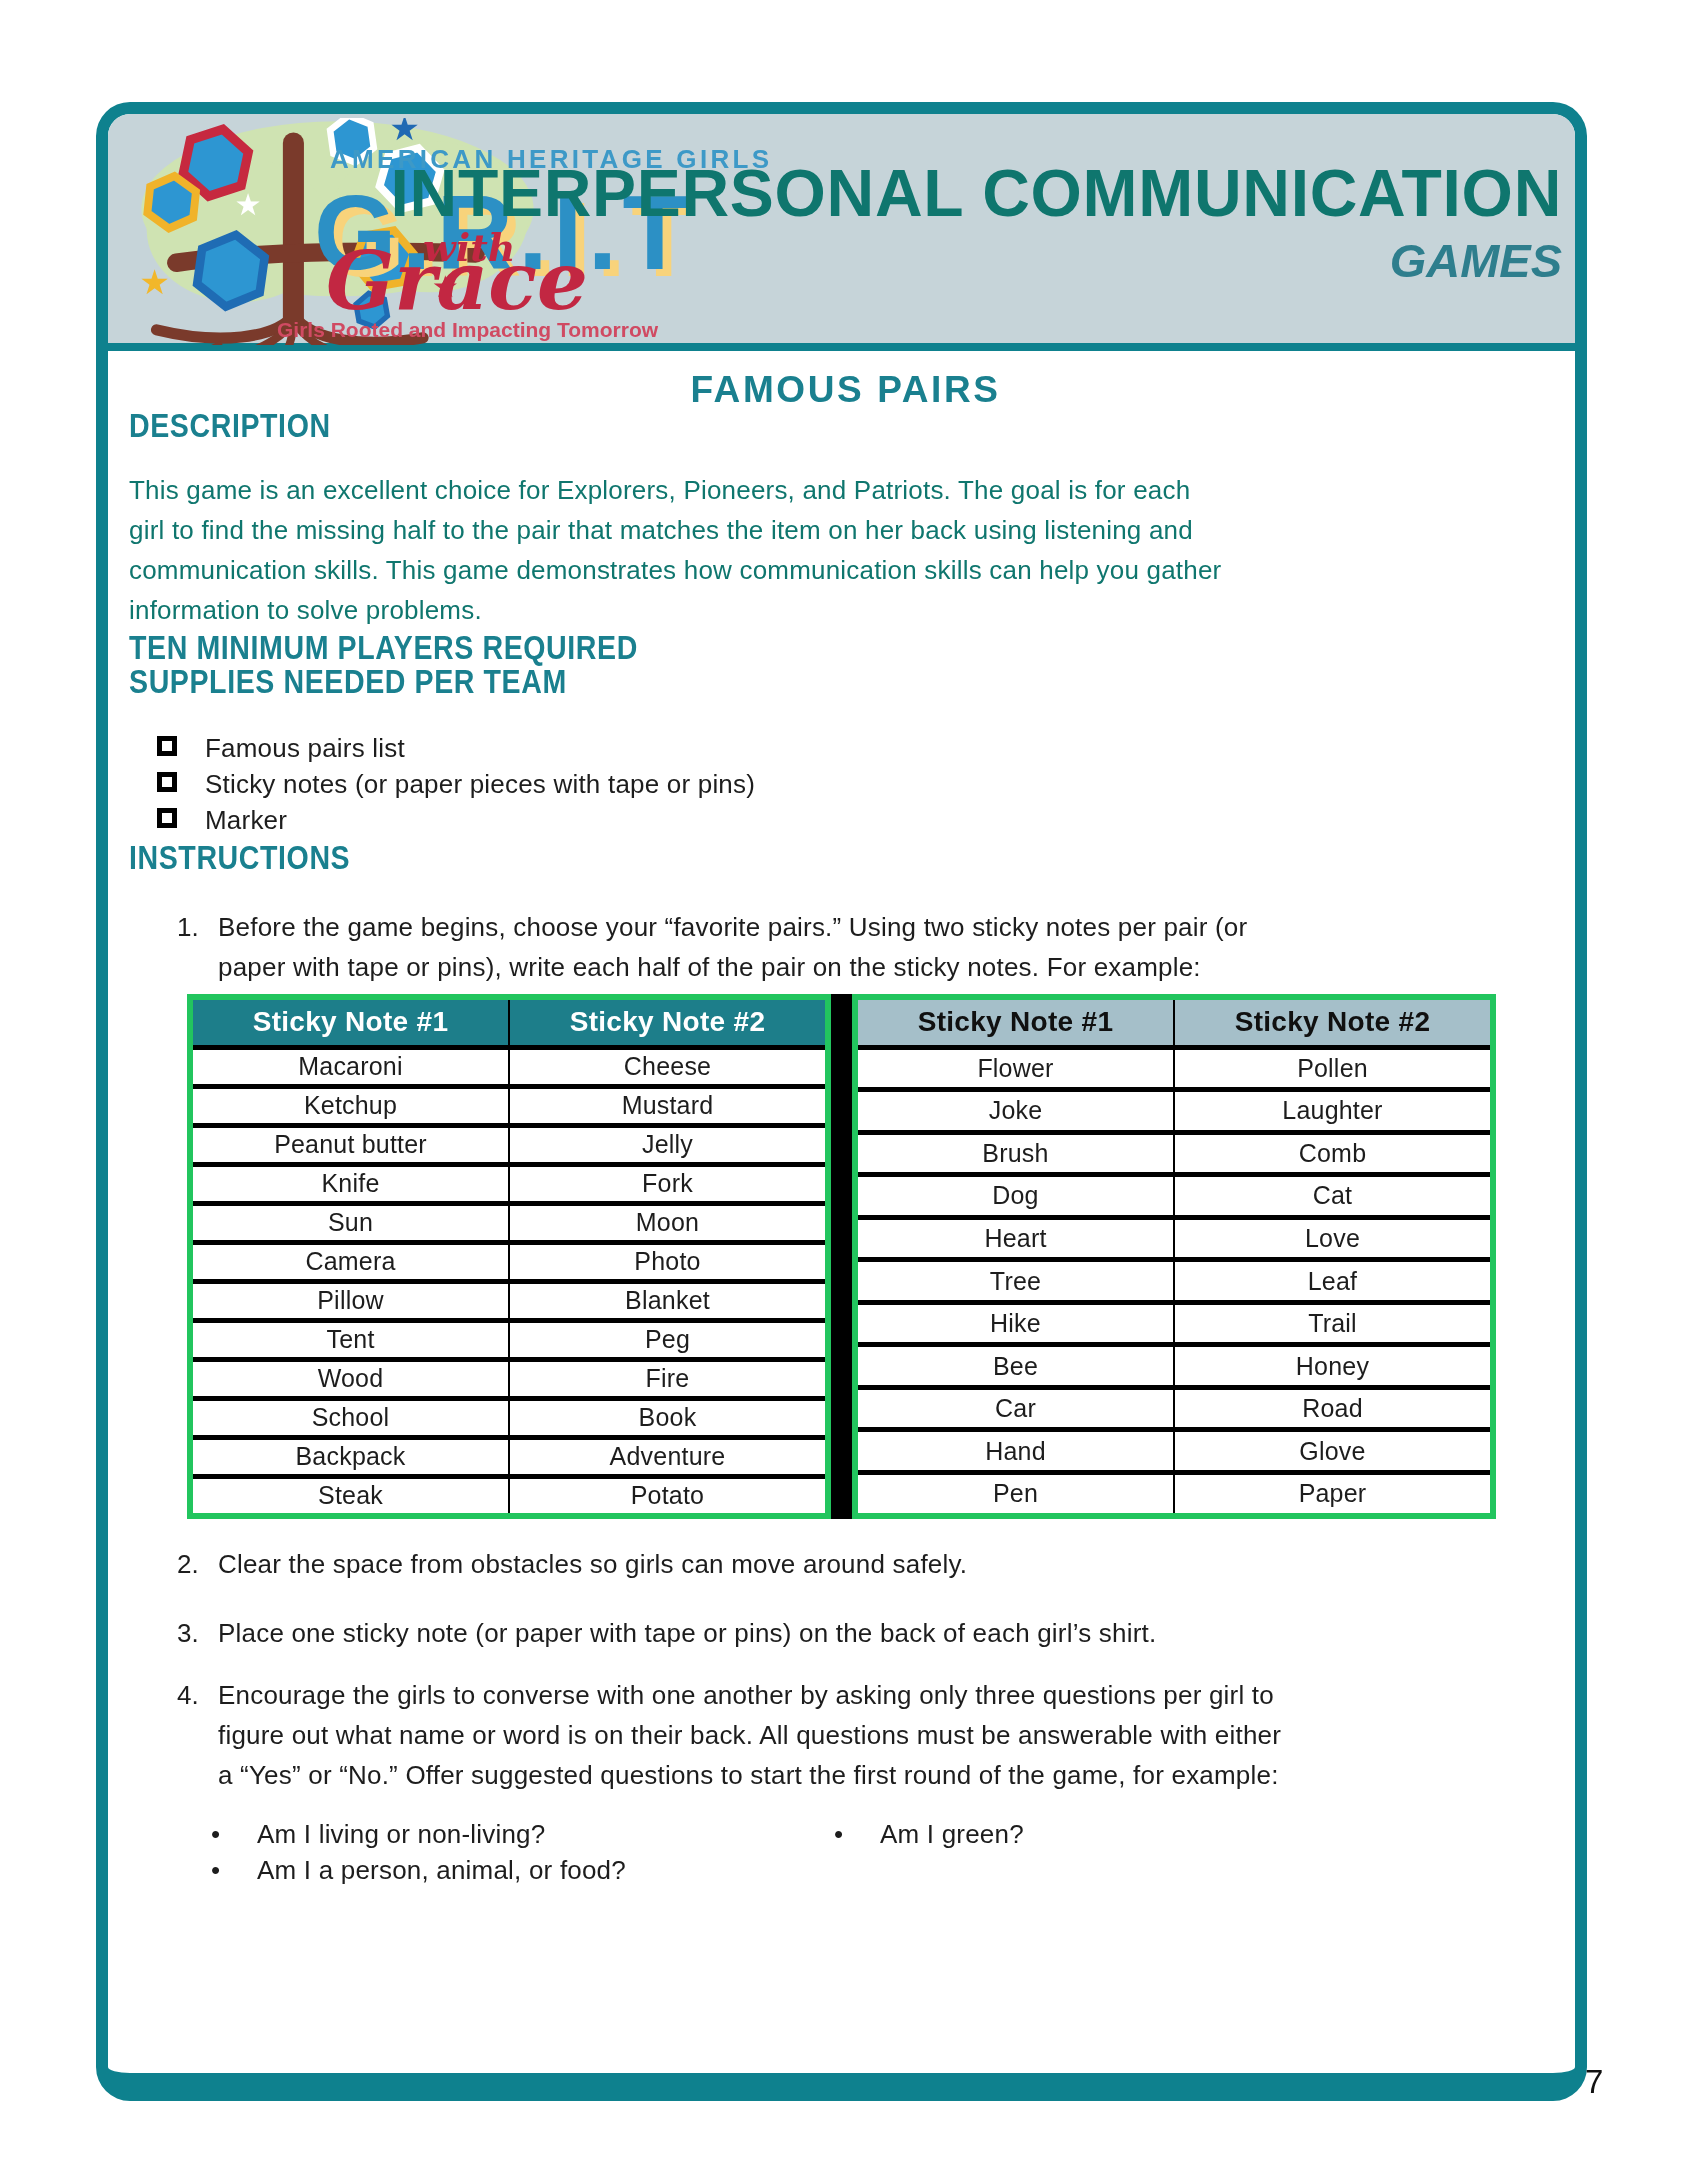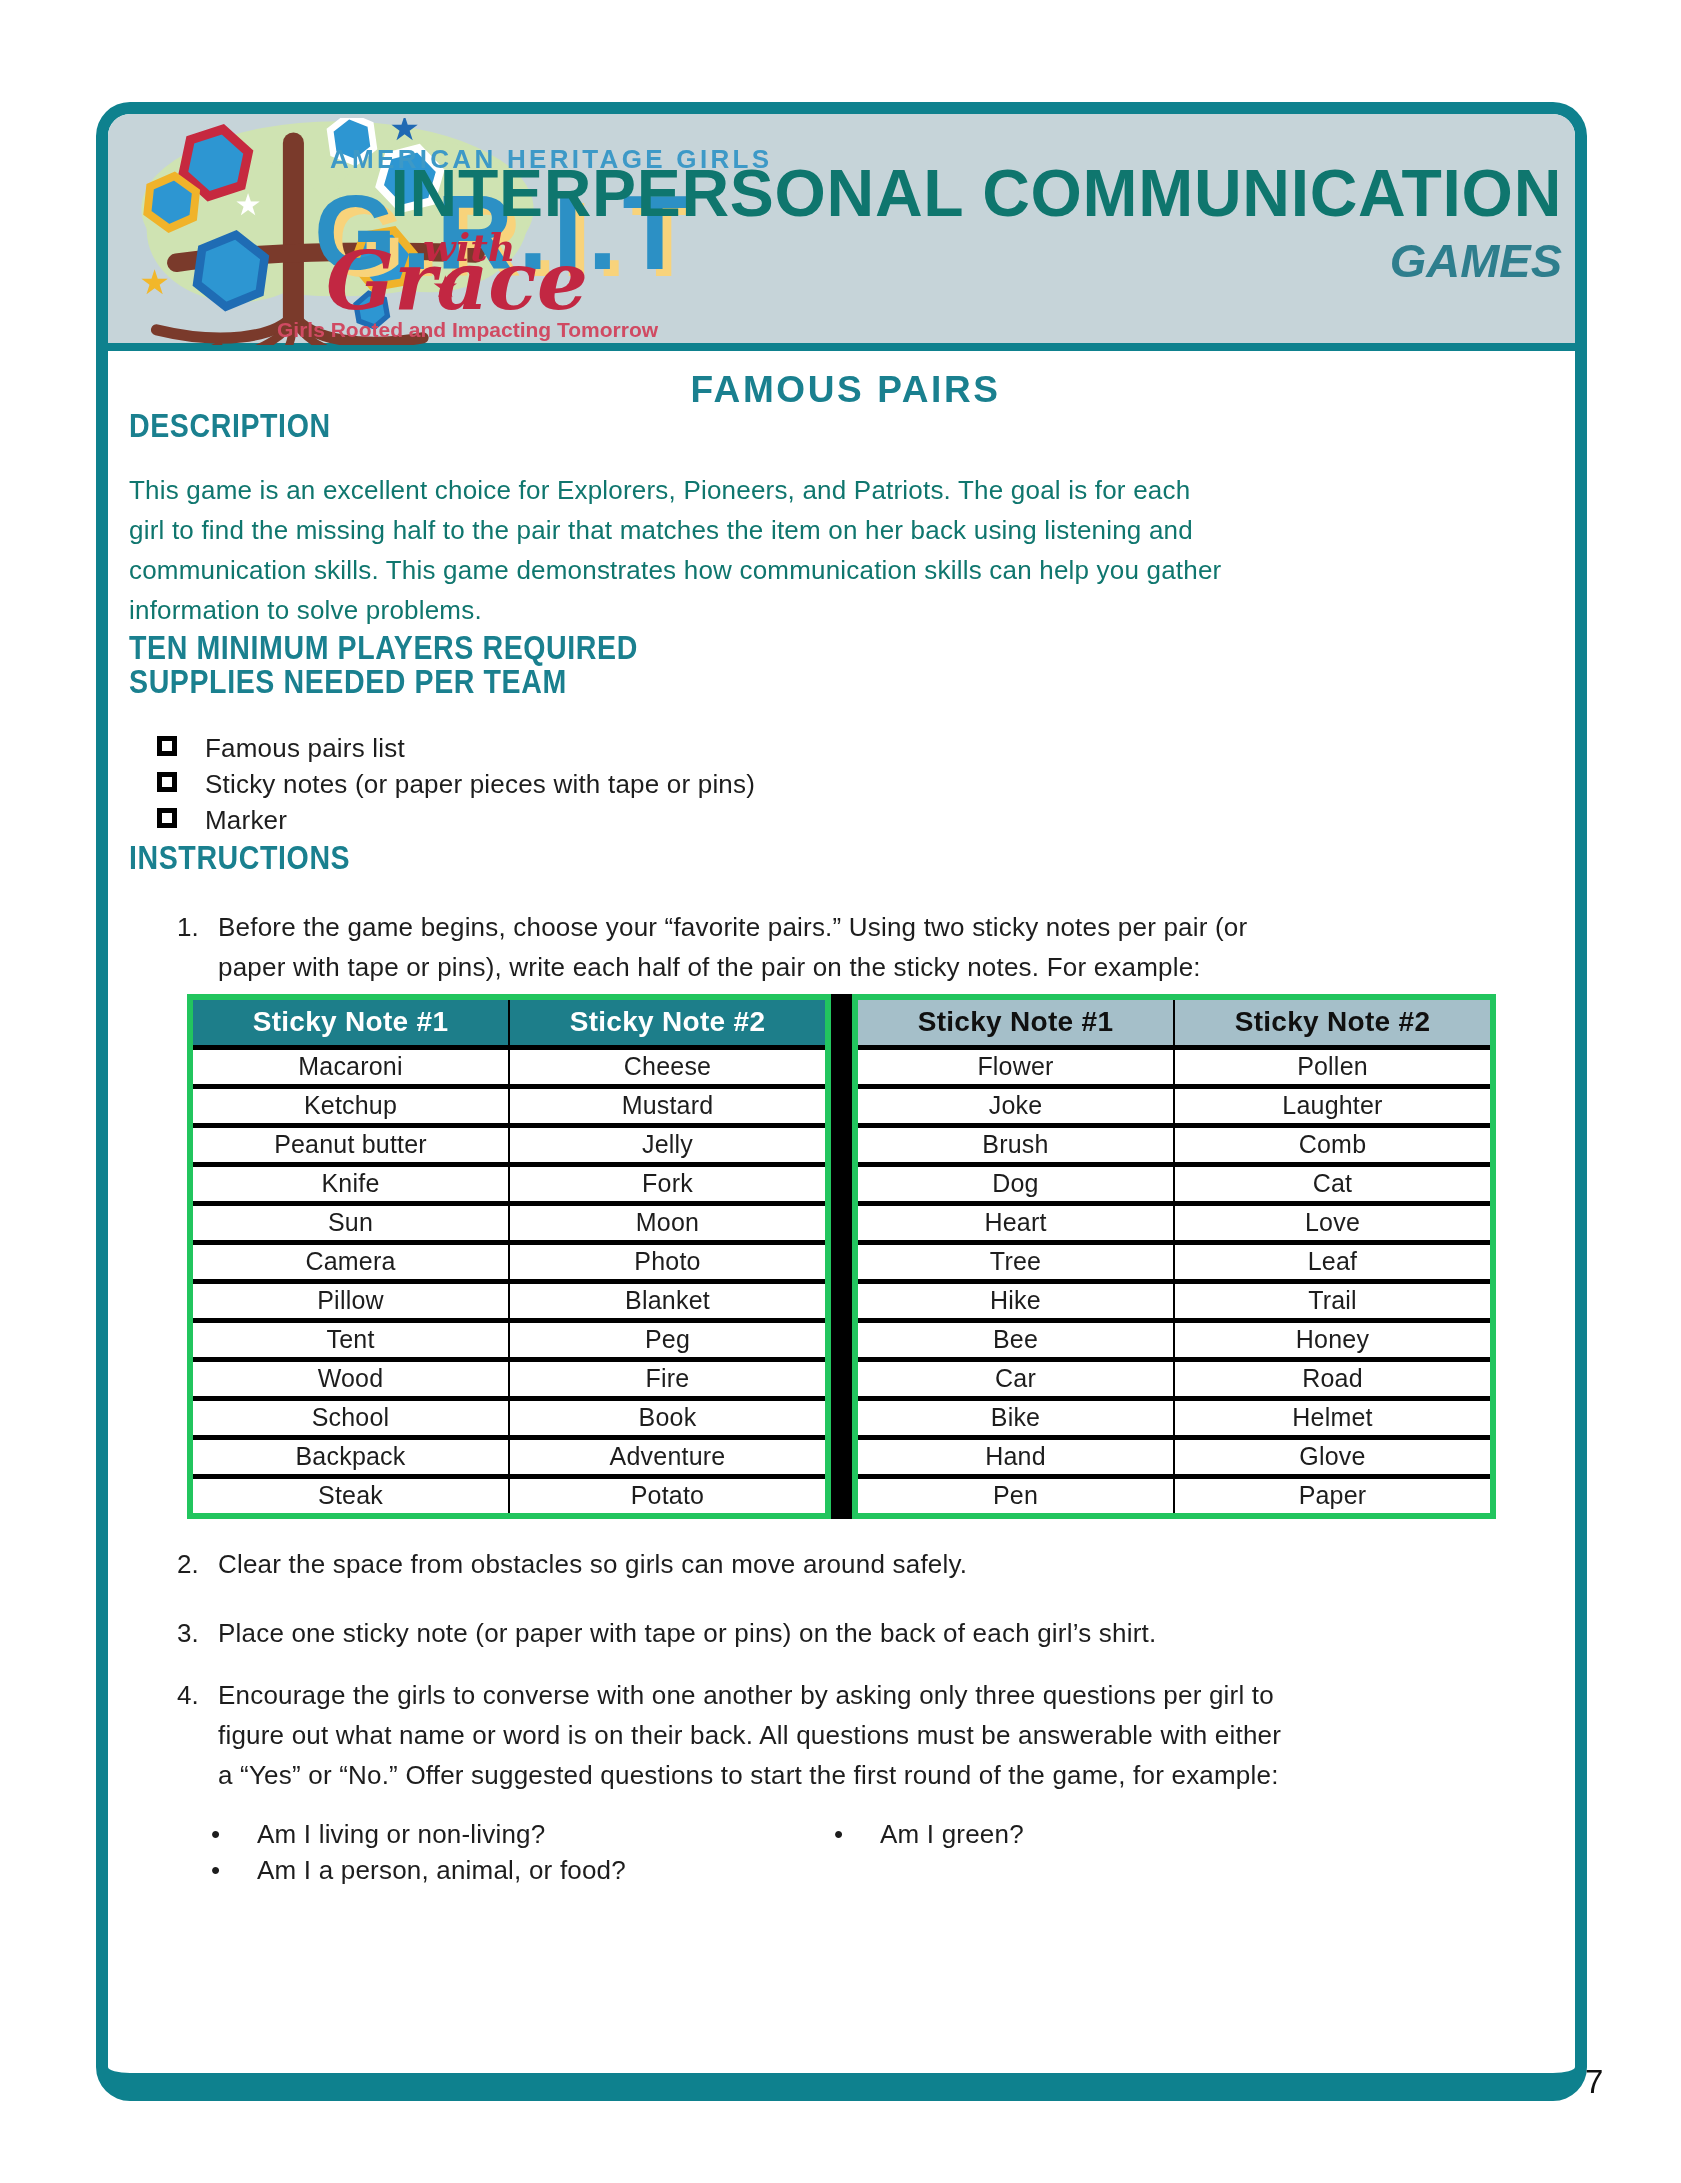--- a/index.html
+++ b/index.html
@@ -323,24 +323,20 @@
                 <td>Hike</td>
                 <td>Trail</td>
               </tr>
               <tr>
                 <td>Bee</td>
                 <td>Honey</td>
               </tr>
               <tr>
                 <td>Car</td>
                 <td>Road</td>
-              </tr>
-              <tr>
-                <td>Bike</td>
-                <td>Helmet</td>
               </tr>
               <tr>
                 <td>Hand</td>
                 <td>Glove</td>
               </tr>
               <tr>
                 <td>Pen</td>
                 <td>Paper</td>
               </tr>
             </tbody>

